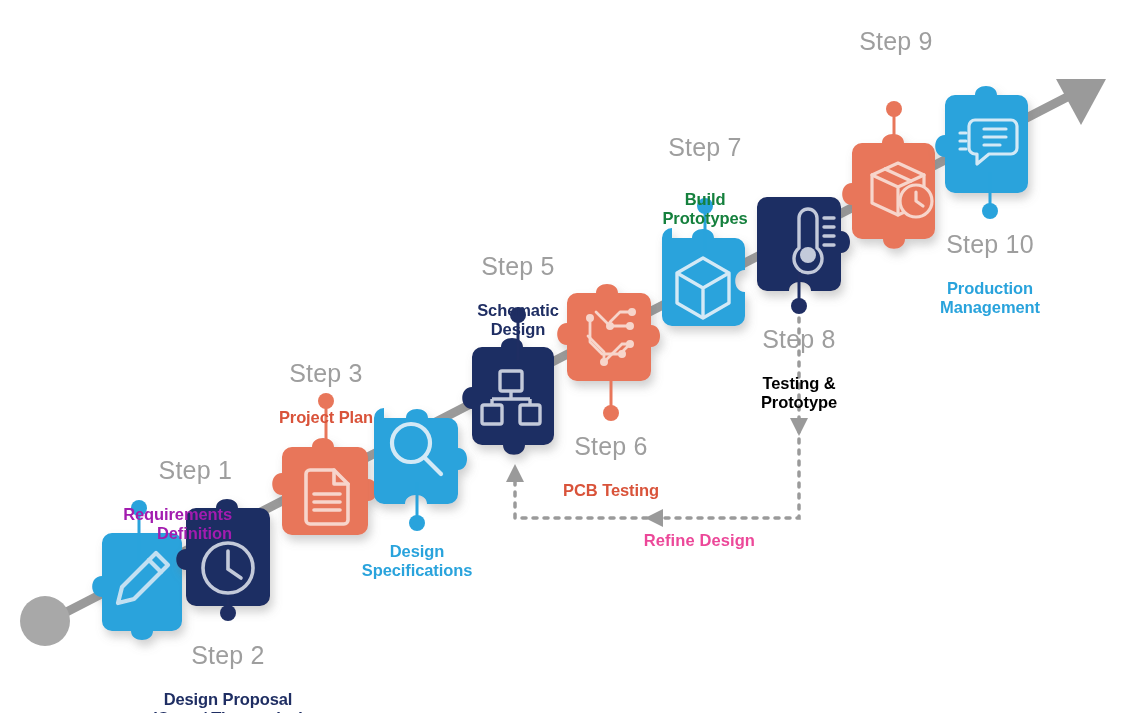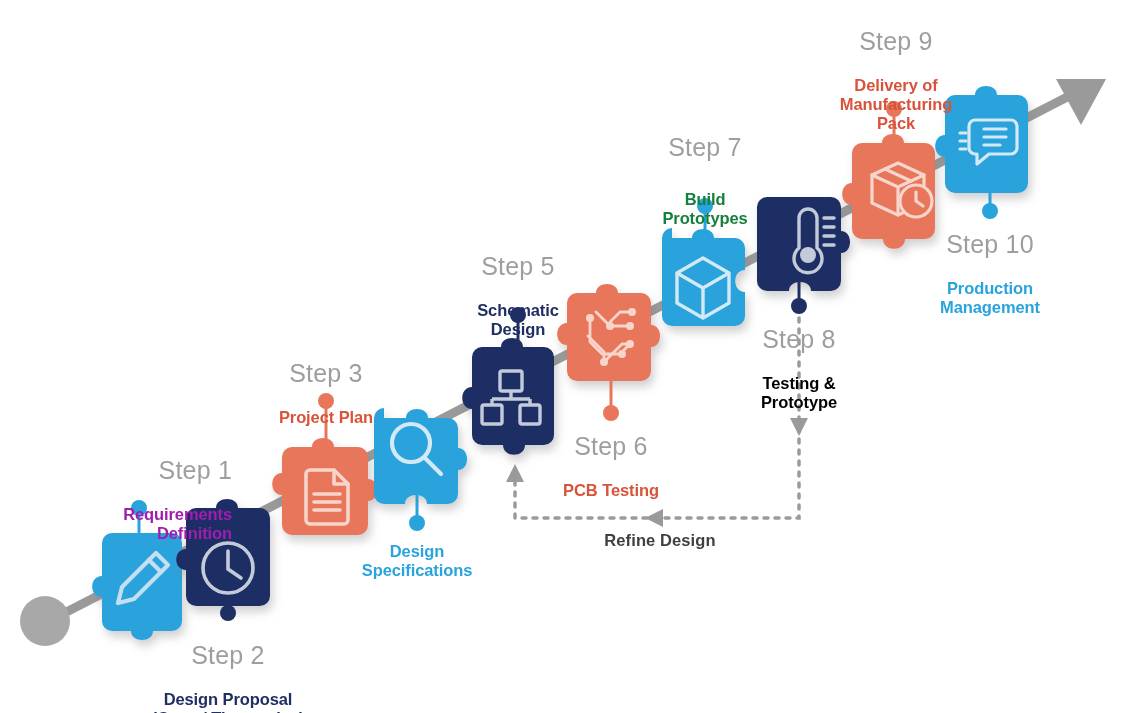--- a/index.html
+++ b/index.html
@@ -41,24 +41,24 @@
     margin-bottom: 2px;
   }
   .lbl .step-desc {
     display: block;
     font-size: 16.5px;
     font-weight: bold;
     letter-spacing: -0.1px;
   }
   .refine-lbl {
     position: absolute;
-    color: #404040;
+    color: #ec4899;
     font-size: 16.5px;
     font-weight: bold;
-    text-align: center;
+    text-align: right;
     letter-spacing: 0.1px;
   }
 </style>
 </head>
 <body>
 
 <div id="stage">
 
   <svg viewBox="0 0 1121 713" xmlns="http://www.w3.org/2000/svg">
     <defs>
@@ -274,23 +274,20 @@
   </div>
 
   <div class="lbl" style="left:709px; top:306px; width:180px;">
     <span class="step-num">Step 8</span>
     <span class="step-desc" style="color:#000000;">Testing &amp;
 Prototype</span>
   </div>
 
   <div class="lbl" style="left:806px; top:8px; width:180px;">
     <span class="step-num">Step 9</span>
-    <span class="step-desc" style="color:#d9533a;">Delivery of
-Manufacturing
-Pack</span>
   </div>
 
   <div class="lbl" style="left:900px; top:211px; width:180px;">
     <span class="step-num">Step 10</span>
     <span class="step-desc" style="color:#29a3dc;">Production
 Management</span>
   </div>
 
   <div class="refine-lbl" style="left:565px; top:531px; width:190px;">Refine Design</div>
 

